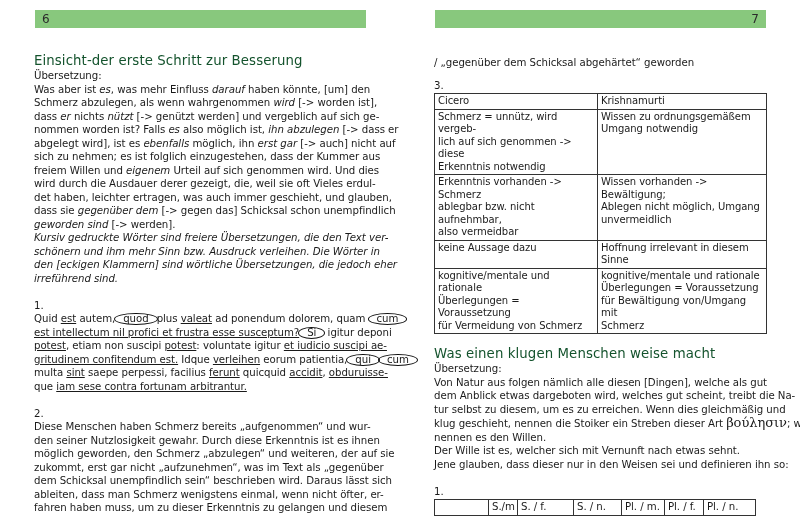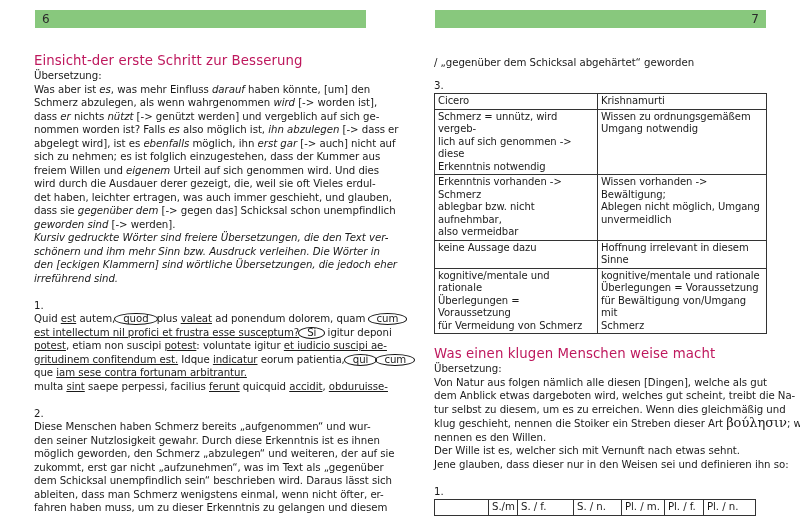--- a/index.html
+++ b/index.html
@@ -18,21 +18,21 @@
       font-size: 12px; line-height: 18px; color: #2b2b2b;
     }
     .page-left .page-bar { left: 35px; width: 331px; padding-left: 7px; box-sizing: border-box; }
     .page-right .page-bar { left: 35px; width: 331px; padding-right: 7px; text-align: right; box-sizing: border-box; }
 
     .content { position: absolute; font-size: 10.2px; line-height: 13.5px; letter-spacing: -0.05px; }
     .page-left .content { left: 34px; top: 53px; width: 336px; }
     .page-right .content { left: 34px; top: 56px; width: 340px; }
 
     h2.heading {
-      margin: 0; font-size: 13.3px; line-height: 16px; font-weight: normal; color: #be185d;
+      margin: 0; font-size: 13.3px; line-height: 16px; font-weight: normal; color: #14532d;
       letter-spacing: 0.1px;
     }
     .line { white-space: nowrap; }
     .gap { height: 13.5px; }
     .it { font-style: italic; }
     .ul { text-decoration: underline; text-underline-offset: 1px; }
     .circ {
       display: inline-block; border: 1px solid #111; border-radius: 50%;
       padding: 0 8px; line-height: 10px; margin: 0 -1px;
     }
@@ -85,23 +85,23 @@
         <div class="line"><span class="it">schönern und ihm mehr Sinn bzw. Ausdruck verleihen. Die Wörter in</span></div>
         <div class="line"><span class="it">den [eckigen Klammern] sind wörtliche Übersetzungen, die jedoch eher</span></div>
         <div class="line"><span class="it">irreführend sind.</span></div>
       </div>
     <div class="gap"></div>
     <div class="line">1.</div>
     <div>
         <div class="line"><span class="">Quid </span><span class="ul">est</span><span class=""> autem,</span><span class="circ">quod</span><span class="">plus </span><span class="ul">valeat</span><span class=""> ad ponendum dolorem, quam </span><span class="circ">cum</span></div>
         <div class="line"><span class="ul">est intellectum nil profici et frustra esse susceptum?</span><span class="circ">Si</span><span class=""> igitur deponi</span></div>
         <div class="line"><span class="ul">potest</span><span class="">, etiam non suscipi </span><span class="ul">potest</span><span class="">: voluntate igitur </span><span class="ul">et iudicio suscipi ae-</span></div>
-        <div class="line"><span class="ul">gritudinem confitendum est.</span><span class=""> Idque </span><span class="ul">indicatur</span><span class=""> eorum patientia,</span><span class="circ">qui</span><span class="circ">cum</span></div>
+        <div class="line"><span class="ul">gritudinem confitendum est.</span><span class=""> Idque </span><span class="ul">verleihen</span><span class=""> eorum patientia,</span><span class="circ">qui</span><span class="circ">cum</span></div>
+        <div class="line"><span class="">multa </span><span class="ul">sint</span><span class=""> saepe perpessi, facilius </span><span class="ul">ferunt</span><span class=""> quicquid </span><span class="ul">accidit</span><span class="">, </span><span class="ul">obduruisse-</span></div>
         <div class="line"><span class="">que </span><span class="ul">iam sese contra fortunam arbitrantur.</span></div>
-        <div class="line"><span class="">multa </span><span class="ul">sint</span><span class=""> saepe perpessi, facilius </span><span class="ul">ferunt</span><span class=""> quicquid </span><span class="ul">accidit</span><span class="">, </span><span class="ul">obduruisse-</span></div>
       </div>
     <div class="gap"></div>
     <div class="line">2.</div>
     <div>
         <div class="line">Diese Menschen haben Schmerz bereits „aufgenommen“ und wur-</div>
         <div class="line">den seiner Nutzlosigkeit gewahr. Durch diese Erkenntnis ist es ihnen</div>
         <div class="line">möglich geworden, den Schmerz „abzulegen“ und weiteren, der auf sie</div>
         <div class="line">zukommt, erst gar nicht „aufzunehmen“, was im Text als „gegenüber</div>
         <div class="line">dem Schicksal unempfindlich sein“ beschrieben wird. Daraus lässt sich</div>
         <div class="line">ableiten, dass man Schmerz wenigstens einmal, wenn nicht öfter, er-</div>

